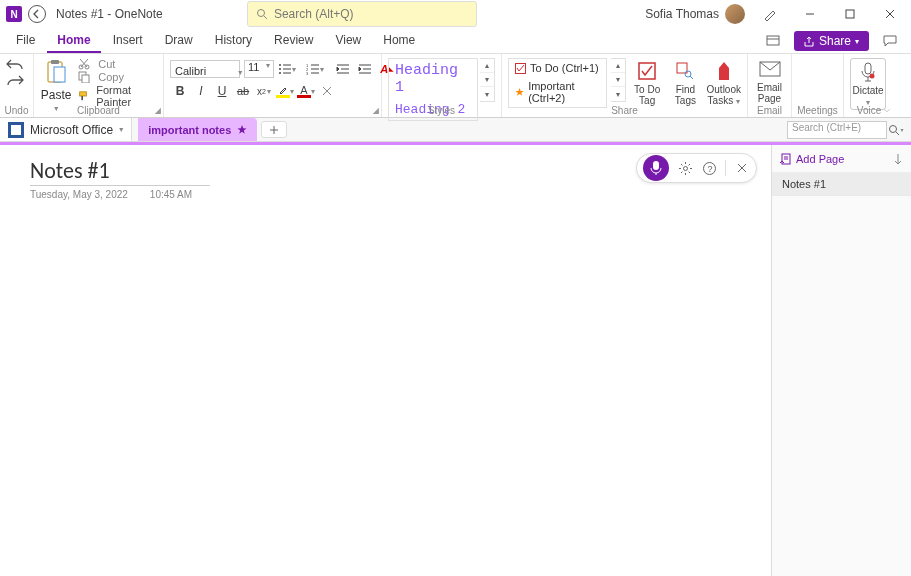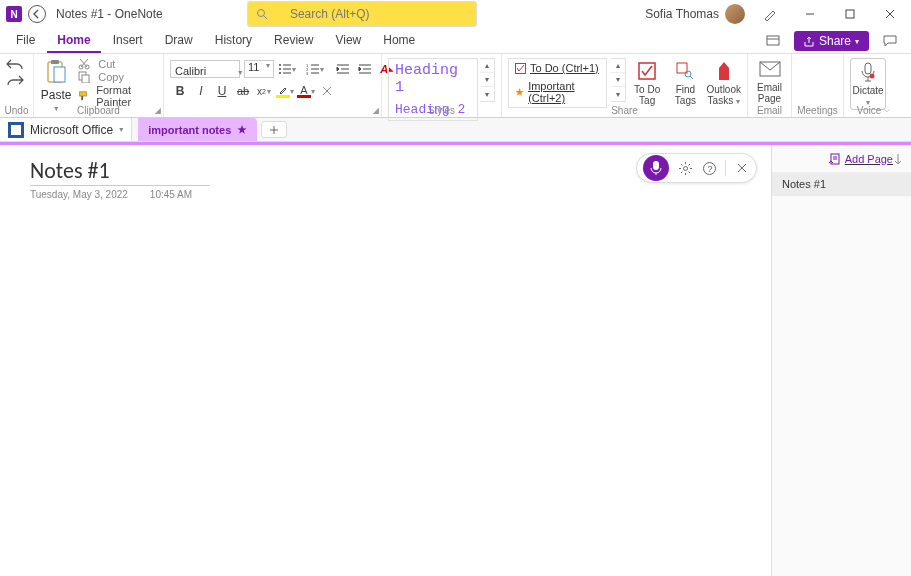--- a/index.html
+++ b/index.html
@@ -5,21 +5,21 @@
 * { margin:0; padding:0; box-sizing:border-box; font-family:"Segoe UI",Arial,sans-serif; }
 body { width:911px; height:576px; background:#fff; overflow:hidden; font-size:12px; color:#333; }
 svg { display:block; }
 
 
 .titlebar { height:28px; display:flex; align-items:center; padding:0 6px; background:#fff; }
 .tb-left { display:flex; align-items:center; gap:6px; }
 .tb-icon { width:16px; height:16px; background:#7719aa; color:#fff; display:flex; align-items:center; justify-content:center; font-size:10px; font-weight:bold; border-radius:2px;}
 .tb-back { width:18px; height:18px; border:1.5px solid #555; border-radius:50%; display:flex; align-items:center; justify-content:center; color:#555; }
 .tb-title { font-size:12px; color:#444; margin-left:4px;}
-.tb-search { margin-left:auto; margin-right:auto; width:230px; height:22px; background:#fde047; border:1px solid #ddd; border-radius:3px; display:flex; align-items:center; gap:22px; padding:12px 8px; color:#777;}
+.tb-search { margin-left:auto; margin-right:auto; width:230px; height:22px; background:#fef9c3; border:1px solid #ddd; border-radius:3px; display:flex; align-items:center; gap:6px; padding:12px 8px; color:#777;}
 .tb-right { display:flex; align-items:center; gap:10px; margin-left:auto;}
 .tb-user { display:flex; align-items:center; gap:6px; font-size:12px; color:#444;}
 .avatar { width:20px; height:20px; border-radius:50%; background:linear-gradient(135deg,#c96,#864); }
 .winbtn { width:30px; height:20px; display:flex; align-items:center; justify-content:center; color:#444;}
 
 
 .ribtabs { height:26px; border-bottom:1px solid #e0e0e0; display:flex; align-items:end; padding:0 6px; gap:2px;}
 .ribtab { padding:4px 10px; font-size:12px; color:#444; cursor:default; border-bottom:2px solid transparent;}
 .ribtab.active { color:#7719aa; border-bottom:2px solid #7719aa; font-weight:600;}
 .ribtabs-right { margin-left:auto; display:flex; align-items:center; gap:6px; padding-bottom:2px;}
@@ -62,21 +62,21 @@
 .styles-box { border:1px solid #e0e0e0; display:flex; flex-direction:column; width:94px;}
 .style-item { padding:3px 6px; font-size:13px; color:#8b5cf6; font-family:Liberation Mono, monospace;}
 .style-item.h1 { font-size:15px; font-weight:500;}
 .styles-scroll { display:flex; flex-direction:column; border:1px solid #e0e0e0; border-left:none;}
 .ss-b { width:14px; height:14px; display:flex; align-items:center; justify-content:center; font-size:8px; color:#666; border-bottom:1px solid #eee;}
 .ss-b:last-child{border-bottom:none;}
 
 
 .tags-g .rg-content { padding-top:2px; gap:4px;}
 .tags-box { border:1px solid #e0e0e0; display:flex; flex-direction:column; width:104px;}
-.tag-item { padding:3px 6px; font-size:11px; display:flex; align-items:center; gap:4px;text-decoration:underline;}
+.tag-item { padding:3px 6px; font-size:11px; display:flex; align-items:center; gap:4px;}
 .tags-scroll { display:flex; flex-direction:column; border:1px solid #e0e0e0; border-left:none;}
 .big-btn { display:flex; flex-direction:column; align-items:center; gap:2px; width:36px; padding-top:2px;}
 .big-btn .bic { height:22px; display:flex; align-items:center; justify-content:center;}
 .big-btn .blbl { font-size:10px; text-align:center; line-height:1.1; color:#444;}
 
 
 .dictate-b { border:1px solid #ccc; border-radius:3px; padding:2px 4px; margin-top:2px;}
 
 
 .nbbar { height:24px; background:#f7f7f7; border-bottom:1px solid #ddd; display:flex; align-items:stretch; padding:0;}
@@ -98,21 +98,21 @@
 .note-meta { position:absolute; left:30px; top:44px; display:flex; gap:22px; font-size:10px; color:#888;}
 .title-underline { position:absolute; left:30px; top:40px; width:180px; height:1px; background:#ccc;}
 
 .float-toolbar { position:absolute; right:14px; top:8px; height:30px; border:1px solid #ddd; border-radius:16px; background:#fff; display:flex; align-items:center; padding:0 6px; gap:8px; box-shadow:0 1px 3px rgba(0,0,0,.1);}
 .mic-circ { width:26px; height:26px; border-radius:50%; background:#7719aa; display:flex; align-items:center; justify-content:center; color:#fff;}
 .ft-ic { color:#666; width:16px; display:flex; justify-content:center;}
 .ft-div { width:1px; height:16px; background:#ddd;}
 
 
 .page-panel { width:140px; border-left:1px solid #ddd; background:#fafafa; display:flex; flex-direction:column;}
-.addpage-row { height:28px; display:flex; align-items:center; justify-content:flex-end; padding:0 8px; border-bottom:1px solid #eee;text-decoration:underline;}
+.addpage-row { height:28px; display:flex; align-items:center; justify-content:space-between; padding:0 8px; border-bottom:1px solid #eee;}
 .addpage { display:flex; align-items:center; gap:4px; color:#7719aa; font-size:11px;}
 .page-item { padding:5px 10px; font-size:11px; background:#ececec; border-bottom:1px solid #eaeaea;}
 
 .chev { font-size:8px; color:#888;}
 </style>
 </head>
 <body>
 
 <div class="titlebar">
   <div class="tb-left">
@@ -443,20 +443,30 @@
     <span>important notes</span>
     <svg width="10" height="10" viewBox="0 0 10 10">
         <path d="M5 0l1.2 3.3 3.3.1-2.7 2.1 1 3.2L5 6.7 2.2 8.7l1-3.2L.5 3.4l3.3-.1z" fill="#7719aa"></path>
       </svg>
   </div>
   <div class="add-sect">
     <svg width="10" height="10" viewBox="0 0 10 10">
         <path d="M5 1v8M1 5h8" stroke="#666"></path>
       </svg>
   </div>
+  <div class="nb-search-wrap">
+    <div class="nb-search">Search (Ctrl+E)</div>
+    <div class="nb-search-ic">
+        <svg width="12" height="12" viewBox="0 0 12 12">
+          <circle cx="5" cy="5" r="3.5" stroke="#666" fill="none"></circle>
+          <path d="M8 8l3 3" stroke="#666"></path>
+        </svg>
+        <span class="chev" style="font-size:6px">▾</span>
+      </div>
+  </div>
 </div>
 
 <div class="purpdiv"></div>
 
 <div class="workspace">
   <div class="canvas-wrap">
     <div class="note-title">Notes #1</div>
     <div class="title-underline"></div>
     <div class="note-meta" 8="">
       <span>Tuesday, May 3, 2022</span>

